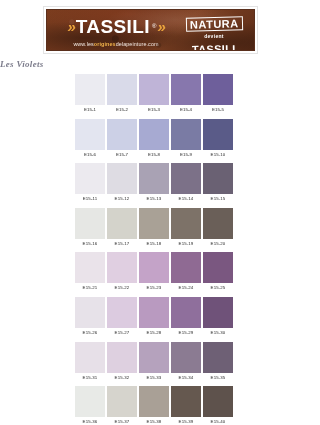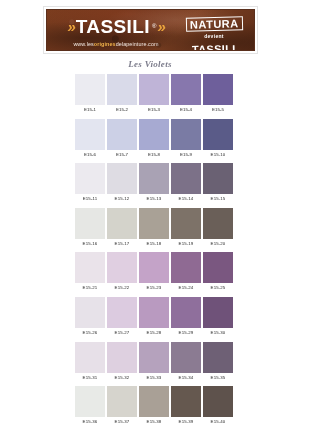--- a/index.html
+++ b/index.html
@@ -131,21 +131,21 @@
     transform: rotate(-1deg);
     display: inline-block;
   }
 
   
   .page-title {
     position: absolute;
     left: 0;
     right: 0;
     top: 59px;
-    text-align: center;
+    text-align: left;
     font-family: "Liberation Serif", serif;
     font-style: italic;
     font-weight: bold;
     font-size: 9px;
     color: #7d7d8c;
     letter-spacing: 0.3px;
   }
 
   
   .grid {

